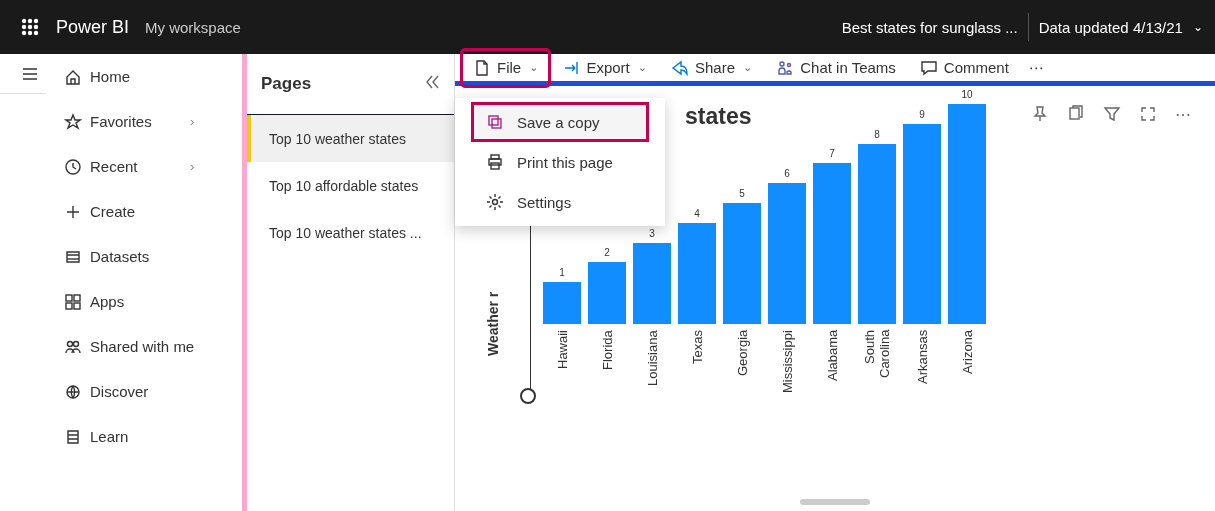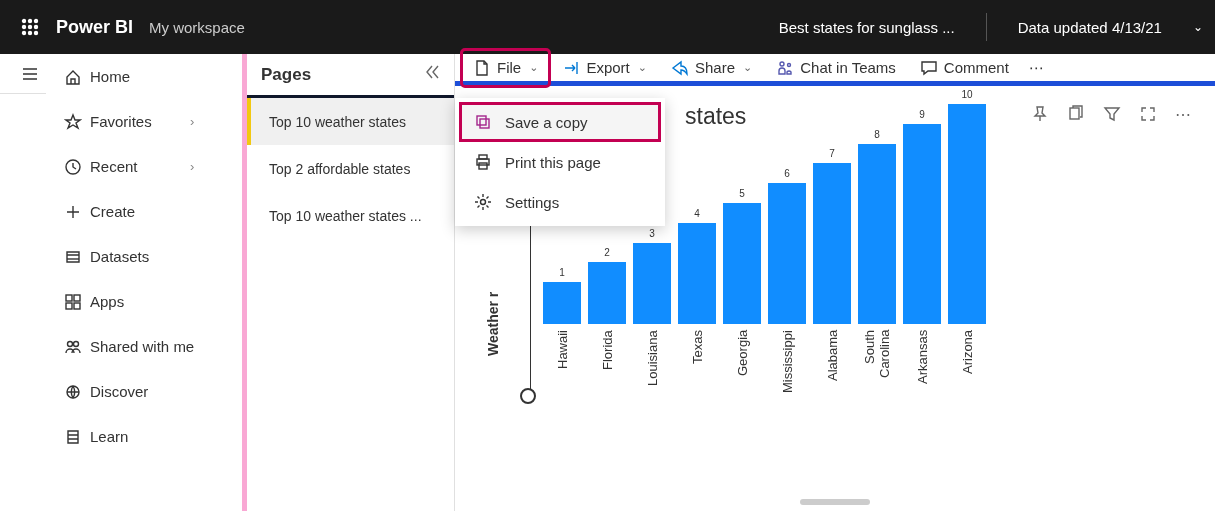--- a/index.html
+++ b/index.html
@@ -1,59 +1,59 @@
 <!DOCTYPE html>
 <html><head>
 <meta charset="utf-8">
 <style>
 * { margin: 0; padding: 0; box-sizing: border-box; font-family: "Segoe UI", -apple-system, sans-serif; }
 body { width: 1215px; height: 511px; overflow: hidden; background: #fff; color: #333; }
 
 
 .top-banner { height: 54px; background: #1a1a1a; color: #fff; display: flex; align-items: center; padding: 0 12px; }
 .waffle { width: 36px; height: 36px; display: flex; align-items: center; justify-content: center; cursor: pointer; }
-.app-name { font-weight: 700; font-size: 18px; margin-left: 8px; }
+.app-name { font-weight: 400; font-size: 18px; margin-left: 8px; }
 .workspace-name { font-size: 15px; margin-left: 16px; color: #ccc; }
-.top-title { margin-left: auto; display: flex; align-items: center; gap: 31px; font-size: 15px; }
+.top-title { margin-left: auto; display: flex; align-items: center; gap: 10px; font-size: 15px; }
 .top-divider { width: 1px; height: 28px; background: #555; }
 
 
 .layout { display: flex; height: calc(511px - 54px); }
 
 
 .left-nav { width: 247px; border-right: 5px solid #f9a8d4; display: flex; flex-direction: row; }
 .left-nav-toggle { height: 40px; display: flex; align-items: center; padding-left: 14px; border-bottom: 1px solid #e0e0e0; }
 .hamburger { width: 32px; height: 32px; display: flex; align-items: center; justify-content: center; cursor: pointer; }
 .nav-item { height: 45px; display: flex; align-items: center; padding: 0 18px; cursor: pointer; font-size: 15px; }
 .nav-icon { width: 26px; display: flex; align-items: center; }
 .nav-chevron { margin-left: auto; color: #888; font-size: 13px; }
 
 
 .pages-panel { width: 208px; border-right: 1px solid #e0e0e0; }
-.pages-header { height: 44px; display: flex; align-items: center; justify-content: space-between; padding: 0 14px; font-weight: 600; font-size: 17px; border-bottom: 3px solid #0f172a; }
+.pages-header { height: 61px; display: flex; align-items: center; justify-content: space-between; padding: 0 14px; font-weight: 600; font-size: 17px; border-bottom: 1px solid #0f172a; }
 .page-item { height: 47px; display: flex; align-items: center; padding-left: 18px; font-size: 14px; cursor: pointer; border-left: 4px solid transparent; white-space: nowrap; overflow: hidden; text-overflow: ellipsis; }
 .page-item.active { background: #f0f0f0; border-left-color: #f2c811; }
 
 
 .report-area { flex: 1; display: flex; flex-direction: column; position: relative; }
 .toolbar { height: 32px; display: flex; align-items: center; padding: 0 8px; border-bottom: 5px solid #1d4ed8; gap: 4px; }
 .tool-btn { height: 34px; display: flex; align-items: center; padding: 0 10px; gap: 6px; cursor: pointer; font-size: 15px; border-radius: 2px; }
 .tool-btn.highlight-box { outline: 3px solid #c30052; outline-offset: 0; }
 .chev-dn { font-size: 11px; color: #666; margin-left: 2px; }
 
 
-.file-menu { position: absolute; top: 44px; left: 0; width: 210px; background: #fff; box-shadow: 0 4px 14px rgba(0,0,0,0.2); z-index: 10; padding: 4px 4px; }
+.file-menu { position: absolute; top: 44px; left: 0; width: 210px; background: #fff; box-shadow: 0 4px 14px rgba(0,0,0,0.2); z-index: 10; padding: 4px 16px; }
 .menu-item { height: 40px; display: flex; align-items: center; padding: 0 14px; gap: 12px; font-size: 15px; cursor: pointer; }
 .menu-item.highlight-box { outline: 3px solid #c30052; outline-offset: -3px; background: #f5f5f5; }
 .menu-icon { width: 20px; display: flex; justify-content: center; }
 
 
 .vis-area { flex: 1; position: relative; padding: 12px 20px; }
 .vis-header { display: flex; align-items: center; height: 36px; }
-.vis-title { font-size: 23px; font-weight: 400; flex: 1; padding-left: 210px; }
+.vis-title { font-size: 23px; font-weight: 700; flex: 1; padding-left: 210px; }
 .vis-icons { display: flex; gap: 10px; color: #666; }
 .vis-icons span { cursor: pointer; padding: 4px; }
 
 .chart { position: relative; display: flex; height: 330px; margin-left: 10px; }
 .y-label { writing-mode: vertical-rl; transform: rotate(180deg); text-align: center; font-size: 14px; font-weight: 600; padding-bottom: 50px; }
 .y-axis { width: 30px; position: relative; border-right: 1px solid #333; height: 258px; margin-top: 6px; }
 .y-axis::before, .y-axis::after { content: ""; position: absolute; right: -6px; width: 12px; height: 12px; border: 2px solid #333; border-radius: 50%; background: #fff; }
 .y-axis::before { top: -6px; }
 .y-axis::after { bottom: -6px; }
 .bars { flex: 1; display: flex; align-items: flex-end; gap: 7px; padding: 0 6px 0 12px; height: 260px; position: relative; margin-top: 6px; }
@@ -195,21 +195,21 @@
     <div class="pages-header">
       <span>Pages</span>
       <span style="color:#666;">
         <svg class="icon" viewBox="0 0 18 18">
             <path d="M10 3l-5 6 5 6M16 3l-5 6 5 6"></path>
           </svg>
       </span>
     </div>
     <div id="page-items">
         <div class="page-item active">Top 10 weather states</div>
-        <div class="page-item">Top 2 affordable states</div>
+        <div class="page-item">Top 10 affordable states</div>
         <div class="page-item">Top 10 weather states ...</div>
       </div>
   </div>
 
   <div class="report-area">
     <div class="toolbar">
       <div class="tool-btn highlight-box">
         <svg class="icon" viewBox="0 0 18 18">
             <path d="M4 2h7l3 3v11H4z"></path>
             <path d="M11 2v3h3"></path>

